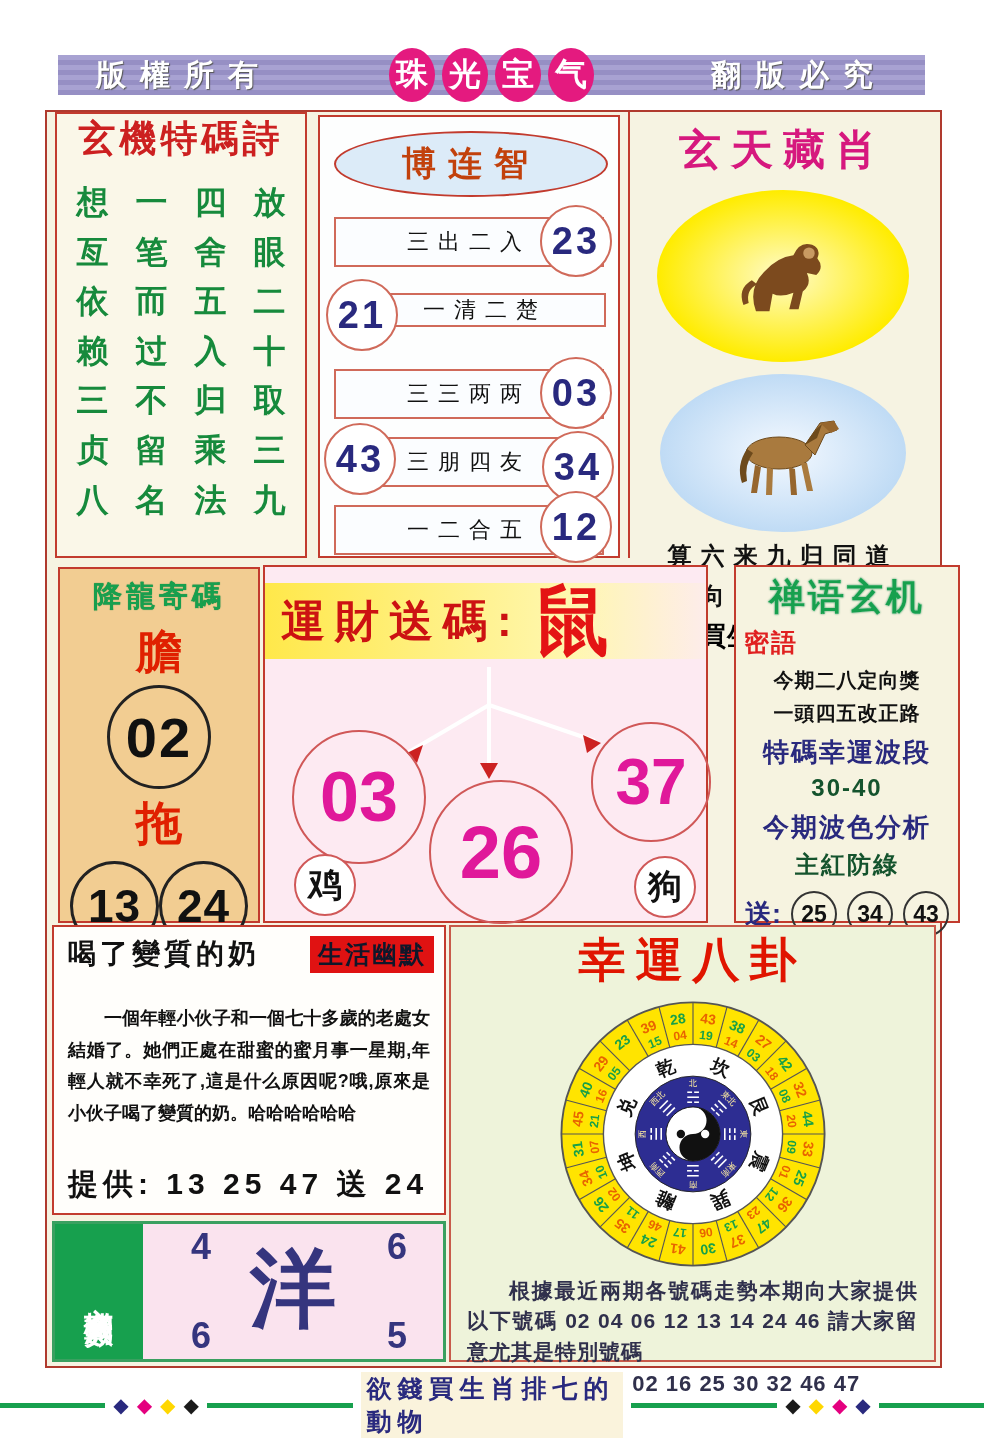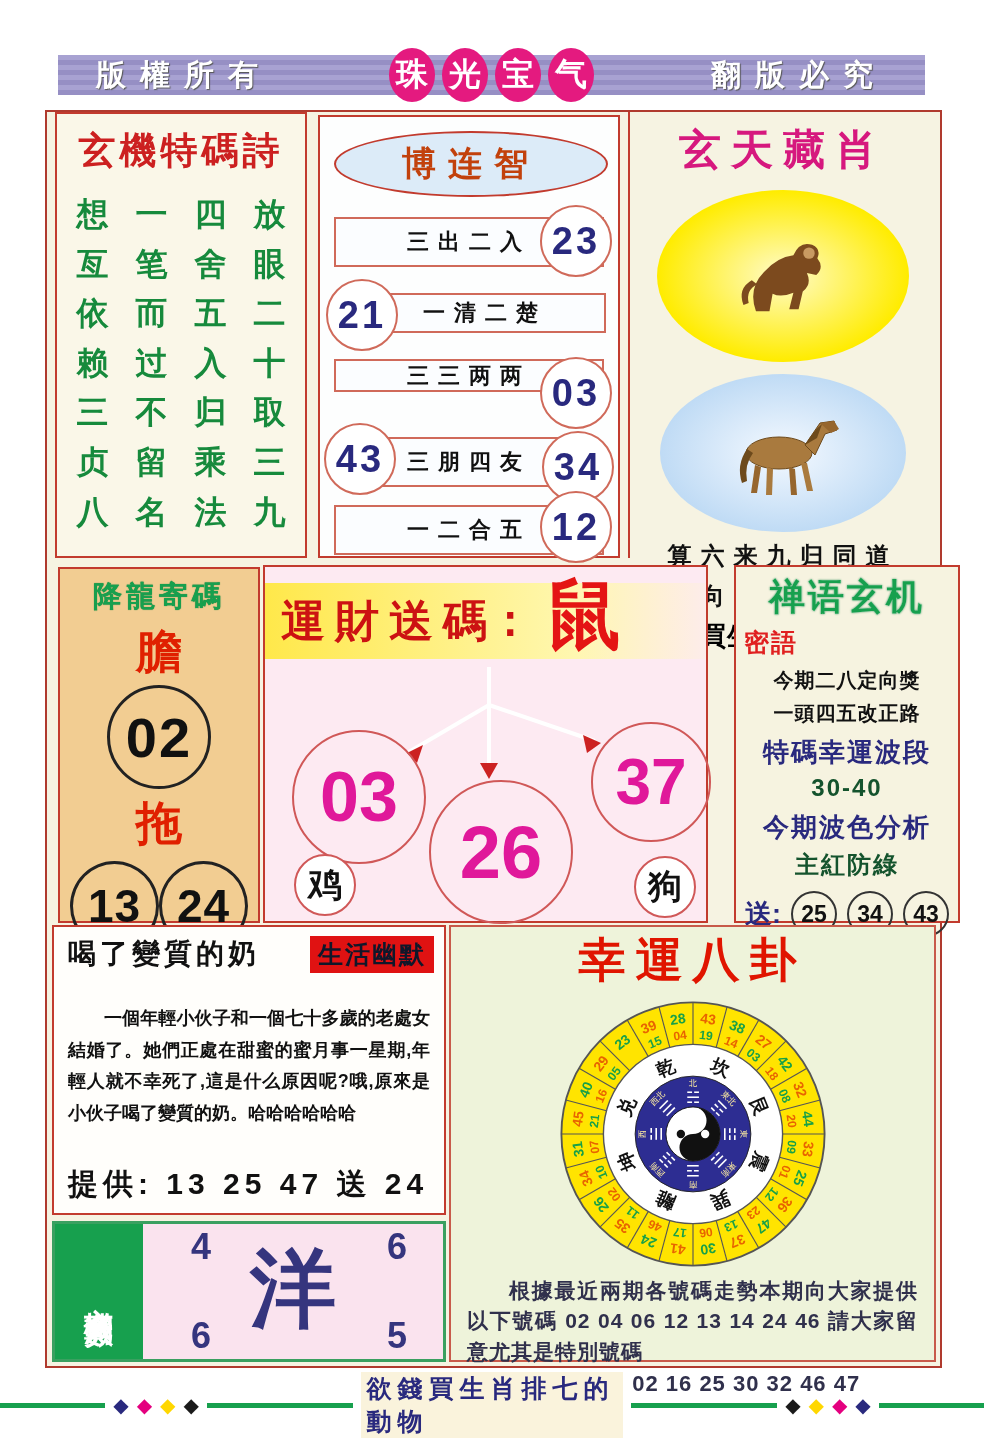--- a/index.html
+++ b/index.html
@@ -10,30 +10,30 @@
   .header{left:58px;top:55px;width:867px;height:40px;
     background:repeating-linear-gradient(180deg,#a8a2d2 0 5px,#968fc4 5px 10px);
     display:flex;align-items:center;justify-content:space-between;padding:0 38px;box-sizing:border-box;}
   .header-text{color:#fff;font-weight:bold;font-size:30px;letter-spacing:14px;text-shadow:1px 1px 1px #555;}
   .logo{display:flex;gap:7px;align-items:center;}
   .logo-circle{width:46px;height:54px;border-radius:50%;background:#e41a7f;color:#fff;
     display:flex;align-items:center;justify-content:center;font-size:32px;font-weight:bold;}
   
   .frame{left:45px;top:110px;width:893px;height:1254px;border:2px solid #b03a2e;background:#f6f3e2;}
   
-  .poem-box{left:55px;top:112px;width:252px;height:446px;background:#faf7e8;border:2px solid #c23b2e;box-sizing:border-box;padding-top:12px;}
+  .poem-box{left:55px;top:112px;width:252px;height:446px;background:#faf7e8;border:2px solid #c23b2e;box-sizing:border-box;padding-top:0;}
   .poem-title{color:#cc2020;font-size:37px;font-weight:bold;text-align:center;letter-spacing:4px;margin-bottom:14px;}
   .poem-row{color:#168a3c;font-size:32px;font-weight:bold;text-align:center;letter-spacing:27px;margin-right:-27px;line-height:1.55;}
   
   .bolian-box{left:318px;top:115px;width:302px;height:443px;background:#fdfefe;border:2px solid #c23b2e;box-sizing:border-box;}
   .b-oval{position:absolute;left:14px;top:14px;width:270px;height:62px;border:2px solid #c23b2e;border-radius:50%;
     background:#dcebf8;display:flex;align-items:center;justify-content:center;
     color:#c2410c;font-size:34px;font-weight:bold;letter-spacing:12px;}
   .b-box{position:absolute;border:2px solid #d06a5a;background:#fbfdff;display:flex;align-items:center;justify-content:center;
-    font-weight:bold;font-size:22px;color:#111;letter-spacing:9px;box-sizing:border-box;}
+    font-weight:normal;font-size:22px;color:#111;letter-spacing:9px;box-sizing:border-box;}
   .b-circle{position:absolute;width:68px;height:68px;border:2px solid #d06a5a;border-radius:50%;background:#fff;
     display:flex;align-items:center;justify-content:center;font-size:38px;font-weight:bold;color:#29297e;letter-spacing:3px;z-index:2;}
   
   .zodiac{left:628px;top:112px;width:308px;height:446px;border-left:2px solid #c23b2e;box-sizing:border-box;text-align:center;}
   .zodiac-title{color:#d6187e;font-size:42px;font-weight:bold;letter-spacing:10px;margin-top:10px;}
   .oval{margin:12px auto 0;display:flex;align-items:center;justify-content:center;}
   .oval-yellow{width:252px;height:172px;border-radius:50%;background:radial-gradient(ellipse at center,#fffbca 0%,#ffec00 70%);}
   .oval-blue{width:246px;height:158px;border-radius:50%;background:radial-gradient(ellipse at center,#f4f9ff 0%,#bcd9f4 75%);}
   .z-line{color:#111;font-weight:bold;font-size:24px;letter-spacing:9px;margin-top:8px;}
   .z-big{color:#000;font-weight:bold;font-size:27px;letter-spacing:1px;margin-top:6px;}
@@ -43,21 +43,21 @@
   .dan-word{color:#e02000;font-size:46px;font-weight:bold;margin-top:4px;}
   .d-circle{border:3px solid #222;border-radius:50%;background:transparent;color:#111;font-weight:bold;
     display:flex;align-items:center;justify-content:center;margin:0 auto;}
   .d-main{width:98px;height:98px;font-size:56px;letter-spacing:2px;margin-top:2px;}
   .d-row{display:flex;justify-content:space-between;padding:0 10px;margin-top:6px;}
   .d-small{width:84px;height:84px;font-size:46px;letter-spacing:1px;}
   
   .songma-box{left:263px;top:565px;width:445px;height:358px;background:#fdeaf2;border:2px solid #c23b2e;box-sizing:border-box;}
   .banner{position:absolute;left:0;top:16px;width:100%;height:76px;
     background:linear-gradient(90deg,#ffe84a 0%,#fff7b0 70%,rgba(255,248,190,0.15) 100%);
-    display:flex;align-items:center;font-family:Liberation Mono, monospace;}
+    display:flex;align-items:center;}
   .banner-text{color:#cc1212;font-size:44px;font-weight:bold;letter-spacing:10px;padding-left:16px;}
   .banner-animal{color:#e41414;font-size:76px;font-weight:bold;margin-left:12px;line-height:1;}
   .s-circle{position:absolute;border:2px solid #d05858;border-radius:50%;display:flex;align-items:center;justify-content:center;
     color:#e0189a;font-weight:bold;z-index:2;}
   .s-small{position:absolute;border:2px solid #d05858;border-radius:50%;background:#fff;
     display:flex;align-items:center;justify-content:center;color:#111;font-weight:bold;font-size:34px;z-index:2;}
   
   .chanyu-box{left:710px;top:565px;width:226px;height:358px;background:#f6f3e0;border:2px solid #c23b2e;box-sizing:border-box;
     display:flex;flex-direction:column;align-items:center;margin-left:24px;}
   .c-title{color:#17a04e;font-size:36px;font-weight:bold;letter-spacing:3px;margin-top:6px;
@@ -121,22 +121,22 @@
   <div class="poem-row">三不归取</div>
   <div class="poem-row">贞留乘三</div>
   <div class="poem-row">八名法九</div>
 </div>
 
 <div class="abs bolian-box">
   <div class="b-oval">博连智</div>
   <div class="b-box" style="left:14px;top:100px;width:270px;height:50px;">三出二入</div>
   <div class="b-circle" style="right:6px;top:88px;">23</div>
   <div class="b-circle" style="left:6px;top:162px;">21</div>
-  <div class="b-box" style="left:44px;top:176px;width:242px;height:40px;">一清二楚</div>
-  <div class="b-box" style="left:14px;top:242px;width:270px;height:33px;">三三两两</div>
+  <div class="b-box" style="left:44px;top:176px;width:242px;height:34px;">一清二楚</div>
+  <div class="b-box" style="left:14px;top:252px;width:270px;height:50px;">三三两两</div>
   <div class="b-circle" style="right:6px;top:240px;">03</div>
   <div class="b-circle" style="left:4px;top:306px;">43</div>
   <div class="b-box" style="left:40px;top:320px;width:218px;height:50px;">三朋四友</div>
   <div class="b-circle" style="right:4px;top:314px;">34</div>
   <div class="b-box" style="left:14px;top:388px;width:270px;height:50px;">一二合五</div>
   <div class="b-circle" style="right:6px;top:374px;">12</div>
 </div>
 
 <div class="abs zodiac">
   <div class="zodiac-title">玄天藏肖</div>

